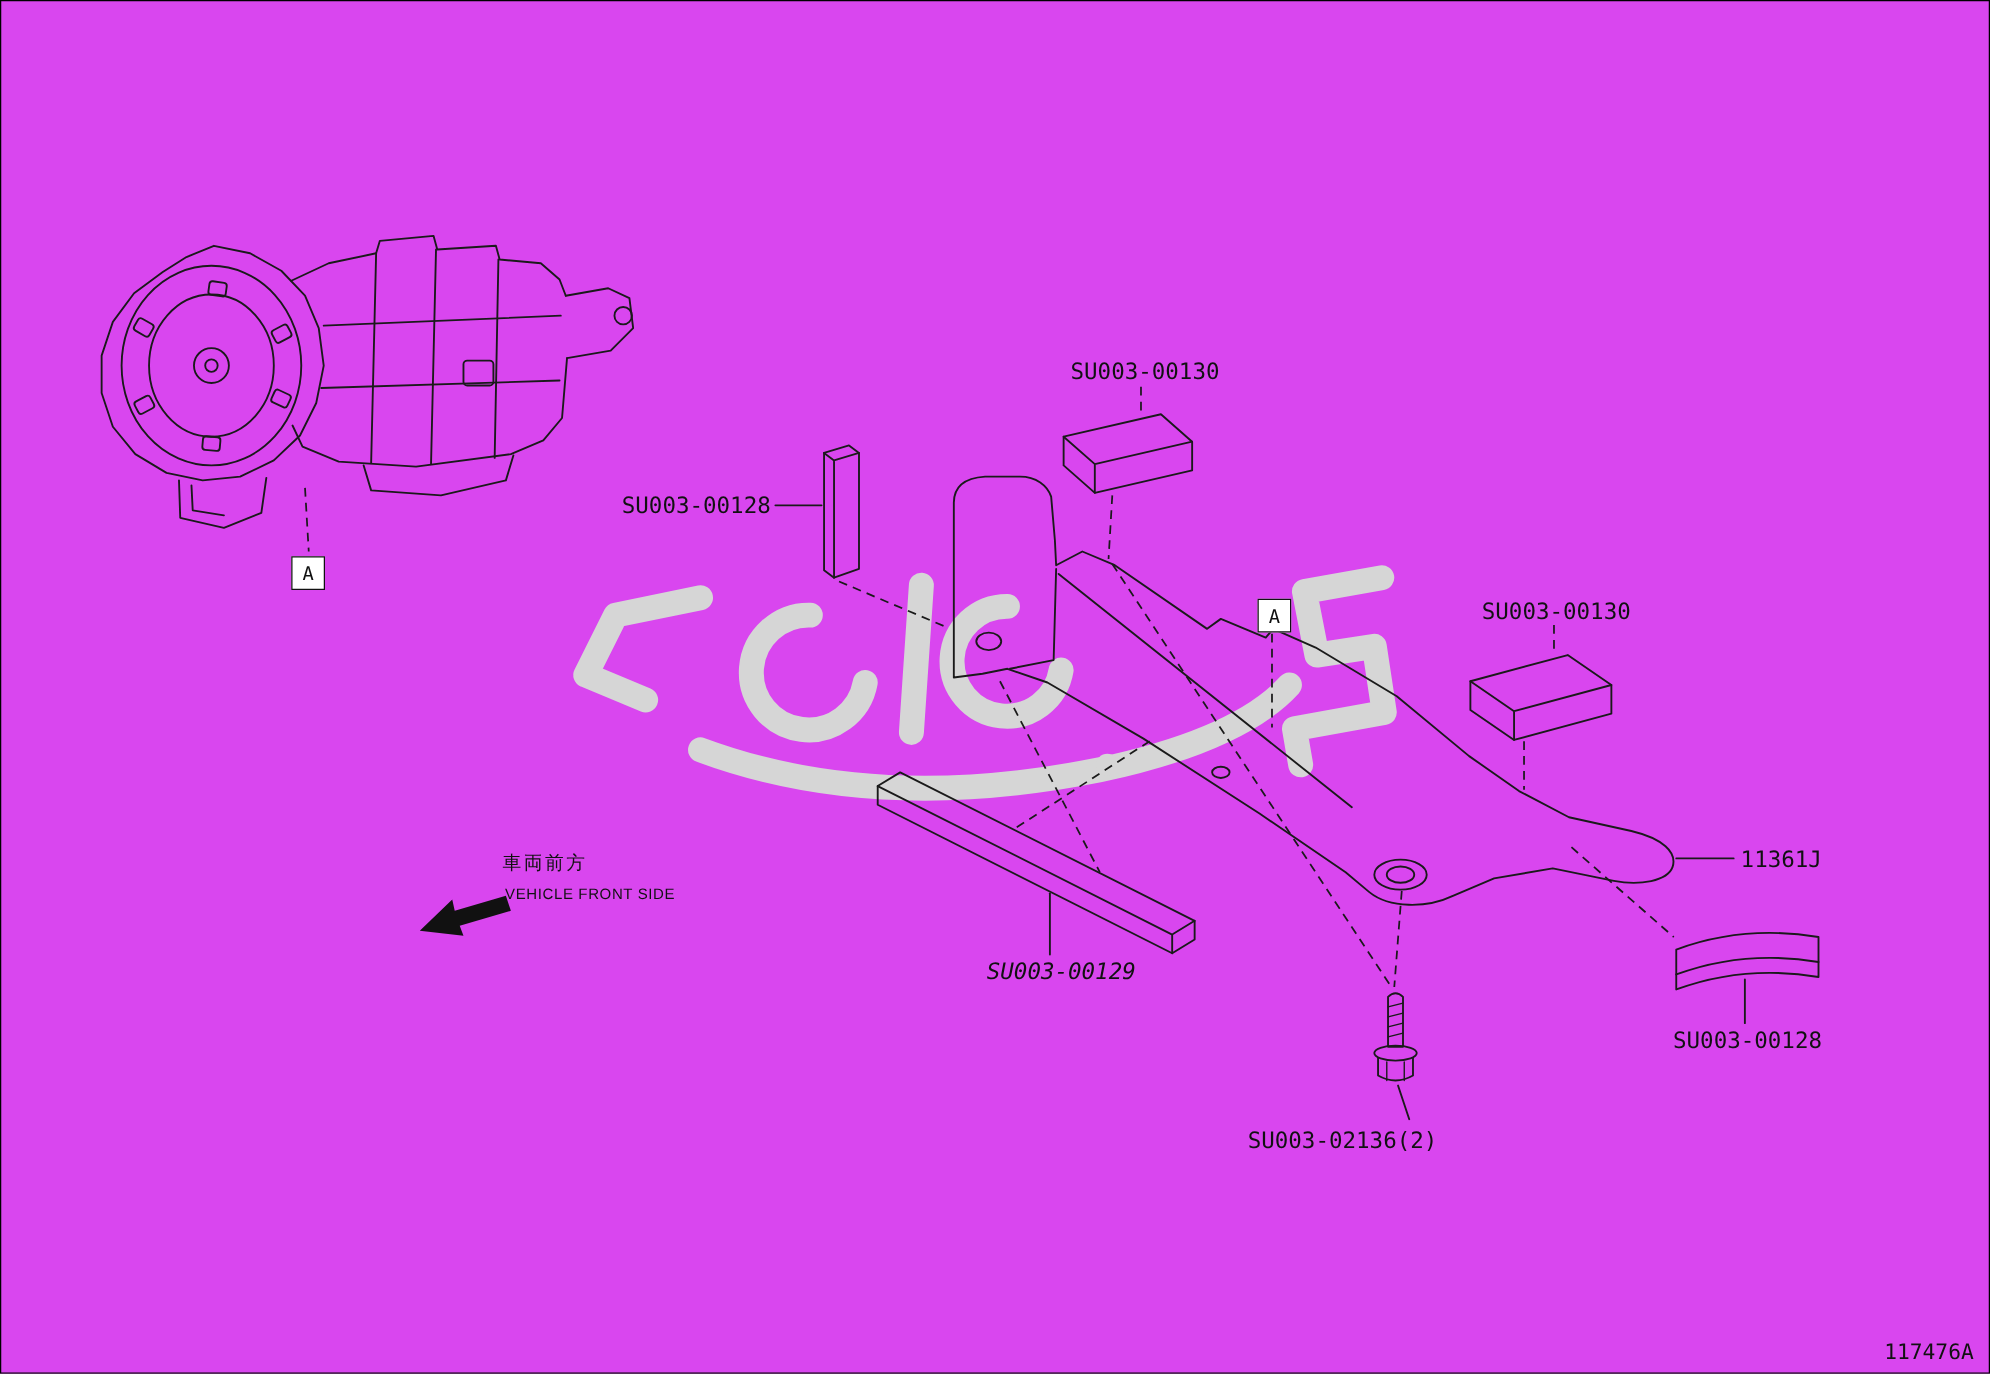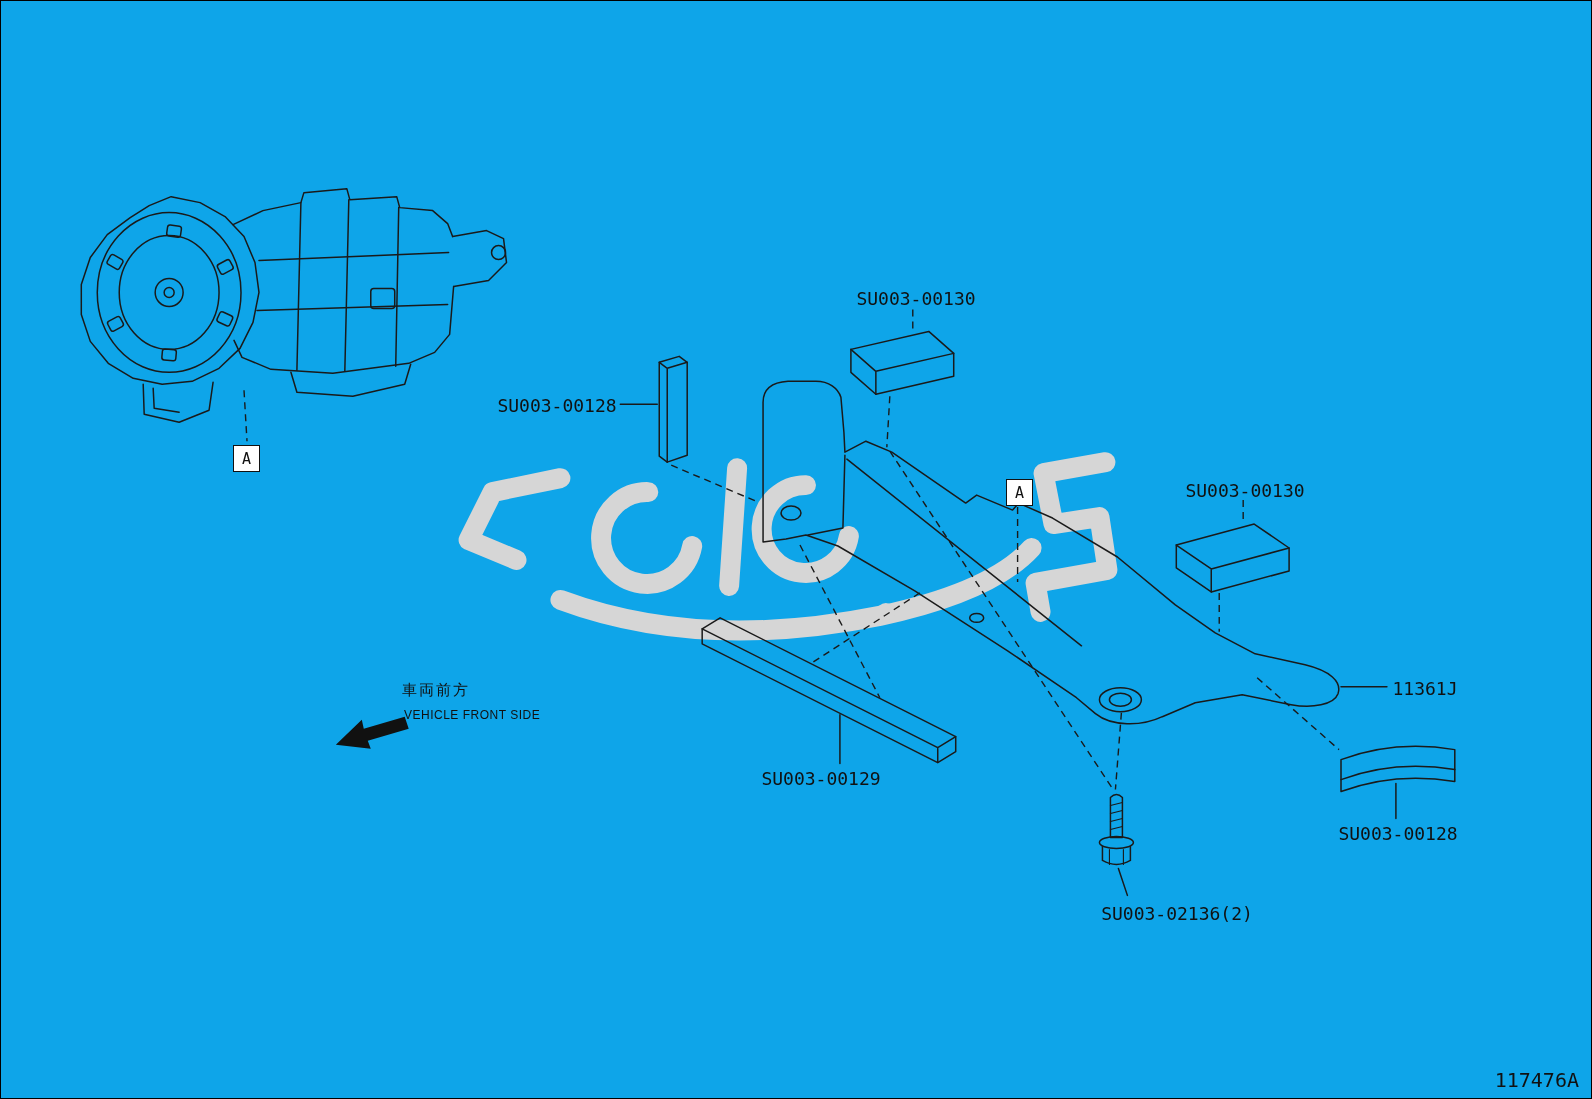--- a/index.html
+++ b/index.html
@@ -1,20 +1,20 @@
 <!DOCTYPE html>
 <html><head>
 <meta charset="utf-8">
 <style>
   * { margin:0; padding:0; box-sizing:border-box; }
   html,body { background:#9a9a9a; }
   .page {
     position:relative;
     width:1592px; height:1099px;
-    background:#0ea5e9;
+    background:#d946ef;
     border:1px solid #000;
     overflow:hidden;
     font-family:"DejaVu Sans Mono","Liberation Mono",monospace;
     color:#111;
   }
   svg.art { position:absolute; left:0; top:0; width:100%; height:100%; }
   .ln   { stroke:#1a1a1a; stroke-width:1.5; fill:none; stroke-linejoin:round; stroke-linecap:round; }
   .lnthin { stroke:#1a1a1a; stroke-width:1.1; fill:none; stroke-linejoin:round; stroke-linecap:round; }
   .dash { stroke:#1a1a1a; stroke-width:1.4; fill:none; stroke-dasharray:7 5; }
   .wm   { stroke:#d6d6d6; fill:none; stroke-linecap:round; stroke-linejoin:round; }
@@ -38,21 +38,21 @@
     font-family:Liberation Mono, monospace;
     font-size:15px; letter-spacing:2px;
   }
   .dir-en {
     position:absolute; left:403px; top:707px;
     font-family:"Liberation Sans",sans-serif;
     font-size:12px; letter-spacing:0.5px;
   }
   .docnum {
     position:absolute; right:12px; bottom:6px;
-    font-size:20px;
+    font-size:17px;
   }
 </style>
 </head>
 <body>
 
 <div class="page">
 
   <svg class="art" viewBox="0 0 1592 1099">
 
     <g class="wm" stroke-width="20">
@@ -162,25 +162,25 @@
   </svg>
 
   <div class="label" style="left:915px; top:297px;">SU003-00130</div>
 
   <div class="label" style="left:556px; top:404px;">SU003-00128</div>
 
   <div class="label" style="left:1244px; top:489px;">SU003-00130</div>
 
   <div class="label" style="left:1424px; top:687px;text-align:right;">11361J</div>
 
-  <div class="label" style="left:820px; top:777px;">SU003-00129</div>
+  <div class="label" style="left:848px; top:777px;font-style:italic;">SU003-00129</div>
 
   <div class="label" style="left:1397px; top:832px;">SU003-00128</div>
 
-  <div class="label" style="left:1176px; top:912px;text-align:center;">SU003-02136(2)</div>
+  <div class="label" style="left:1073px; top:912px;text-align:center;">SU003-02136(2)</div>
 
   <div class="callout" style="left:232px; top:444px;">A</div>
 
   <div class="callout" style="left:1005px; top:478px;">A</div>
 
   <div class="dir-jp">車両前方</div>
 
   <div class="dir-en">VEHICLE FRONT SIDE</div>
 
   <div class="docnum">117476A</div>

